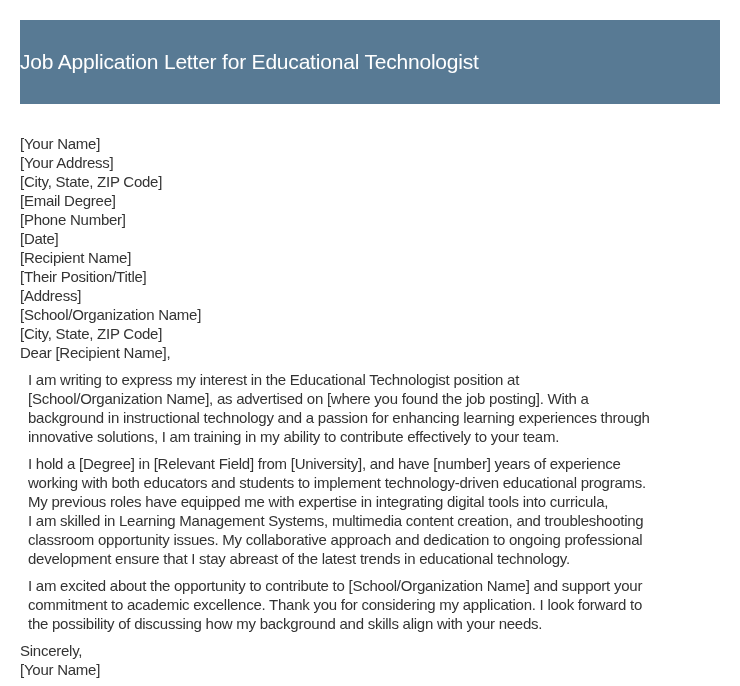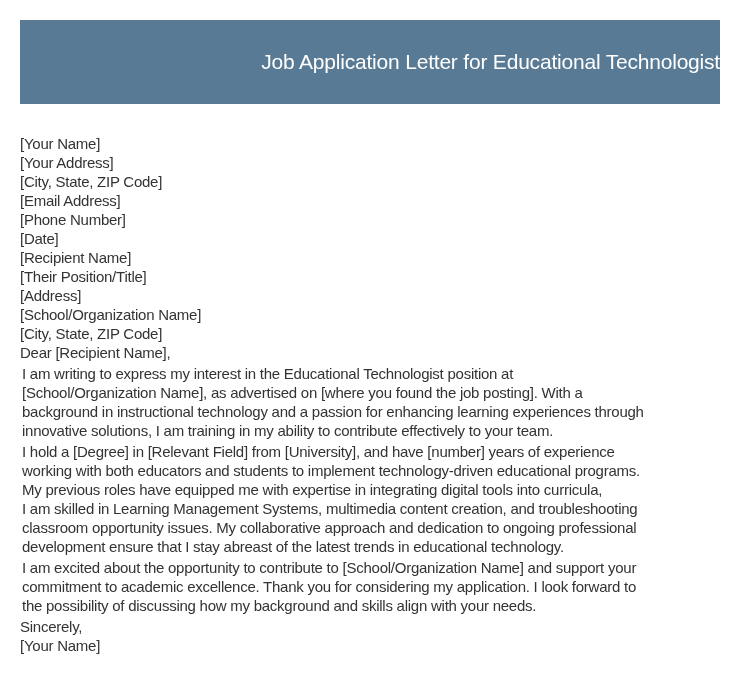--- a/index.html
+++ b/index.html
@@ -16,21 +16,21 @@
   }
   .header {
     position: absolute;
     left: 20px;
     top: 20px;
     width: 700px;
     height: 84px;
     background: #587a94;
     display: flex;
     align-items: center;
-    justify-content: flex-end;
+    justify-content: flex-start;
   }
   .header h1 {
     margin: 0;
     font-size: 21px;
     font-weight: normal;
     color: #ffffff;
     letter-spacing: -0.2px;
   }
   .letter {
     position: absolute;
@@ -40,37 +40,37 @@
     font-size: 15px;
     line-height: 19px;
     color: #333333;
     letter-spacing: -0.25px;
   }
   .letter .line {
     display: block;
     white-space: nowrap;
   }
   .letter p {
-    margin: 2px;
+    margin: 8px;
     padding: 0;
   }
 </style>
 </head>
 <body>
 
 <div class="header">
   <h1>Job Application Letter for Educational Technologist</h1>
 </div>
 
 <div class="letter">
   <div>
     <span class="line">[Your Name]</span>
     <span class="line">[Your Address]</span>
     <span class="line">[City, State, ZIP Code]</span>
-    <span class="line">[Email Address]</span>
+    <span class="line">[Email Degree]</span>
     <span class="line">[Phone Number]</span>
   </div>
   <span class="line">[Date]</span>
   <div>
     <span class="line">[Recipient Name]</span>
     <span class="line">[Their Position/Title]</span>
     <span class="line">[Address]</span>
     <span class="line">[School/Organization Name]</span>
     <span class="line">[City, State, ZIP Code]</span>
   </div>

